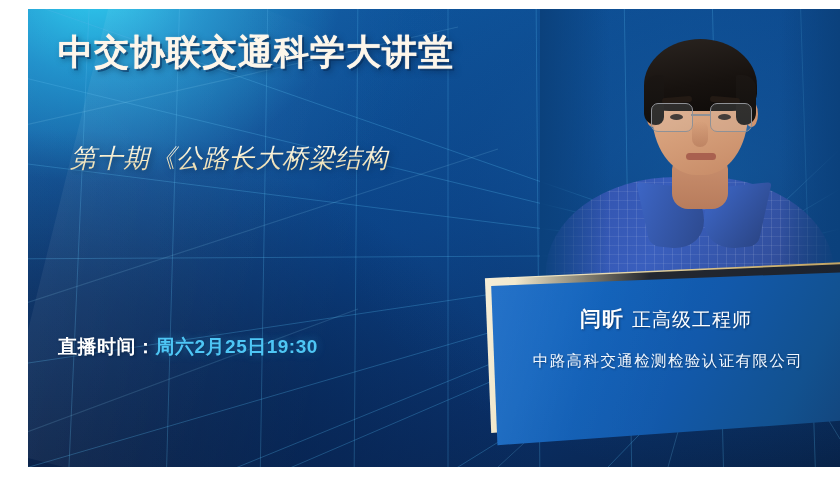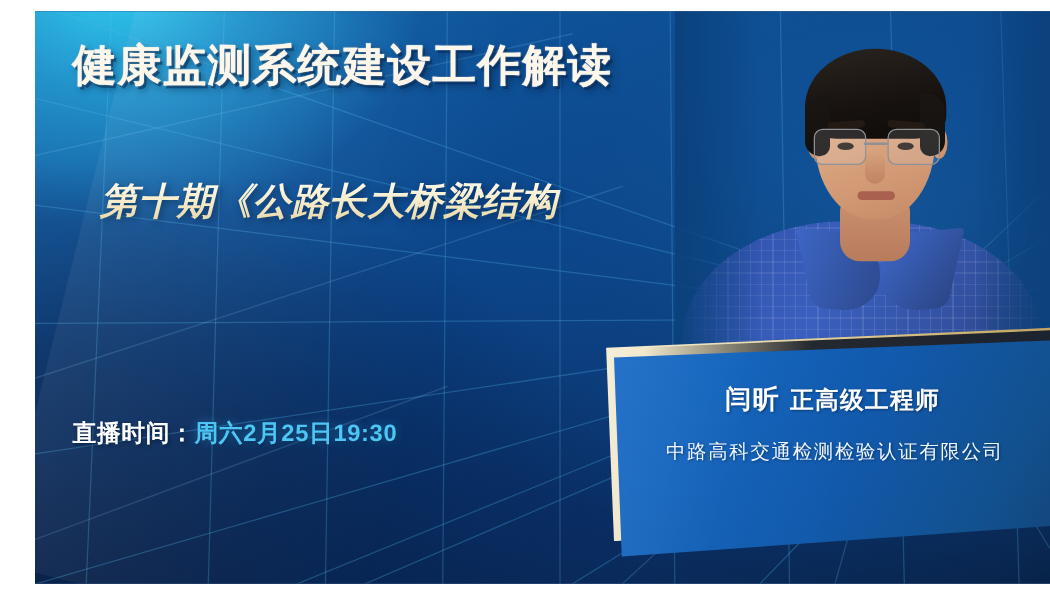--- a/index.html
+++ b/index.html
@@ -181,25 +181,25 @@
     text-shadow:
       0 0 1px rgba(255,255,255,0.9),
       2px 2px 0 rgba(6,40,84,0.55),
       3px 3px 6px rgba(4,26,56,0.5);
     white-space: nowrap;
   }
 
   
   .subtitle {
     position: absolute;
-    left: 34px;
+    left: 24px;
     top: 131px;
     width: 520px;
-    font-size: 30px;
-    font-weight: 700;
+    font-size: 26px;
+    font-weight: 400;
     font-style: italic;
     line-height: 1.46;
     letter-spacing: 0.5px;
     color: #f7efd7;
     background: linear-gradient(180deg, #fffdf4 0%, #f6ecca 48%, #e2cf9a 100%);
     -webkit-background-clip: text;
     background-clip: text;
     -webkit-text-fill-color: transparent;
     filter: drop-shadow(2px 2px 3px rgba(4,26,58,0.55));
   }
@@ -278,21 +278,21 @@
     color: #ffffff;
   }
   .sp-name {
     font-size: 21px;
     font-weight: 700;
     letter-spacing: 1px;
     text-shadow: 1px 1px 2px rgba(3,22,50,0.5);
   }
   .sp-title {
     font-size: 19px;
-    font-weight: 700;
+    font-weight: 400;
     letter-spacing: 1px;
     margin-left: 8px;
     text-shadow: 1px 1px 2px rgba(3,22,50,0.5);
   }
   .sp-company {
     position: absolute;
     left: 0; top: 82px;
     width: 374px;
     text-align: center;
     white-space: nowrap;
@@ -384,21 +384,21 @@
         <div class="ph-lens r"></div>
         <div class="ph-bridge"></div>
       </div>
       <div class="ph-nose"></div>
       <div class="ph-mouth"></div>
       <div class="portrait-fade-l"></div>
       <div class="portrait-fade-r"></div>
       <div class="portrait-fade-b"></div>
     </div>
 
-    <div class="headline">健康监测系统建设工作解读</div>
+    <div class="headline">中交协联交通科学大讲堂</div>
 
     <div class="subtitle">
       <span class="l1">第十期《公路长大桥梁结构</span>
     </div>
 
     <div class="livetime">
       <span class="lbl">直播时间：</span><span class="val">周六2月25日19:30</span>
     </div>
 
     <div class="speaker-group">

